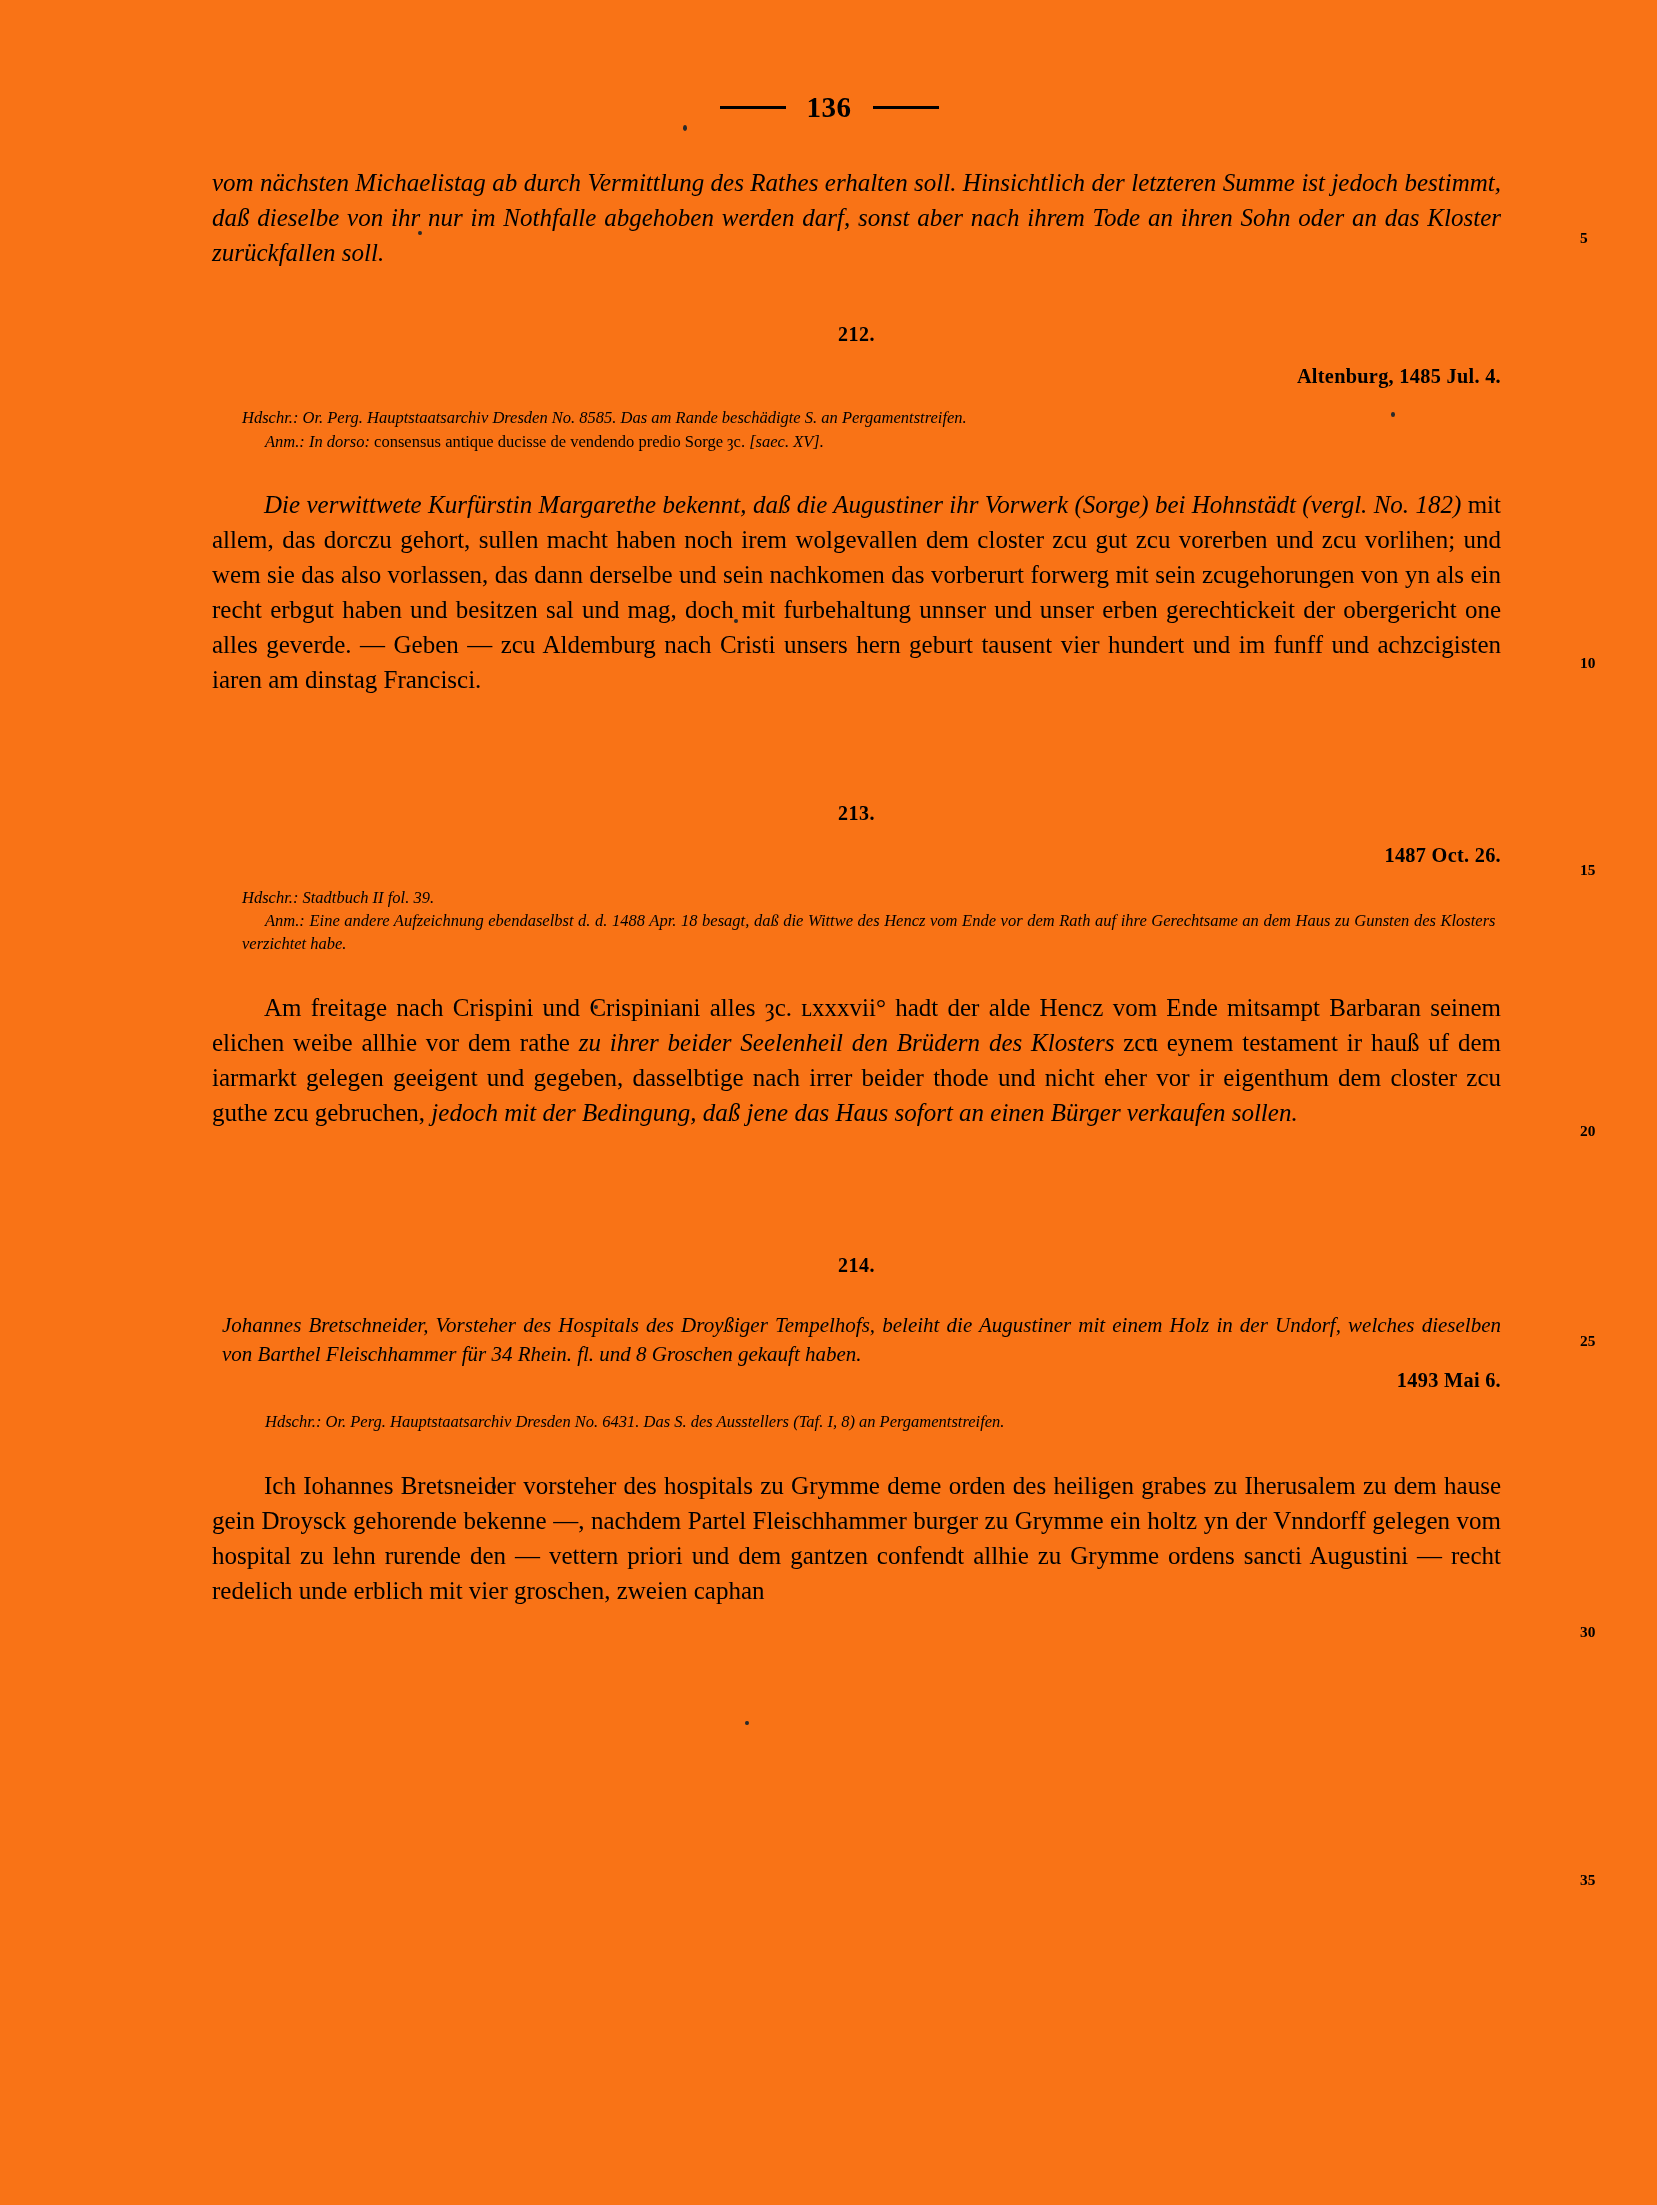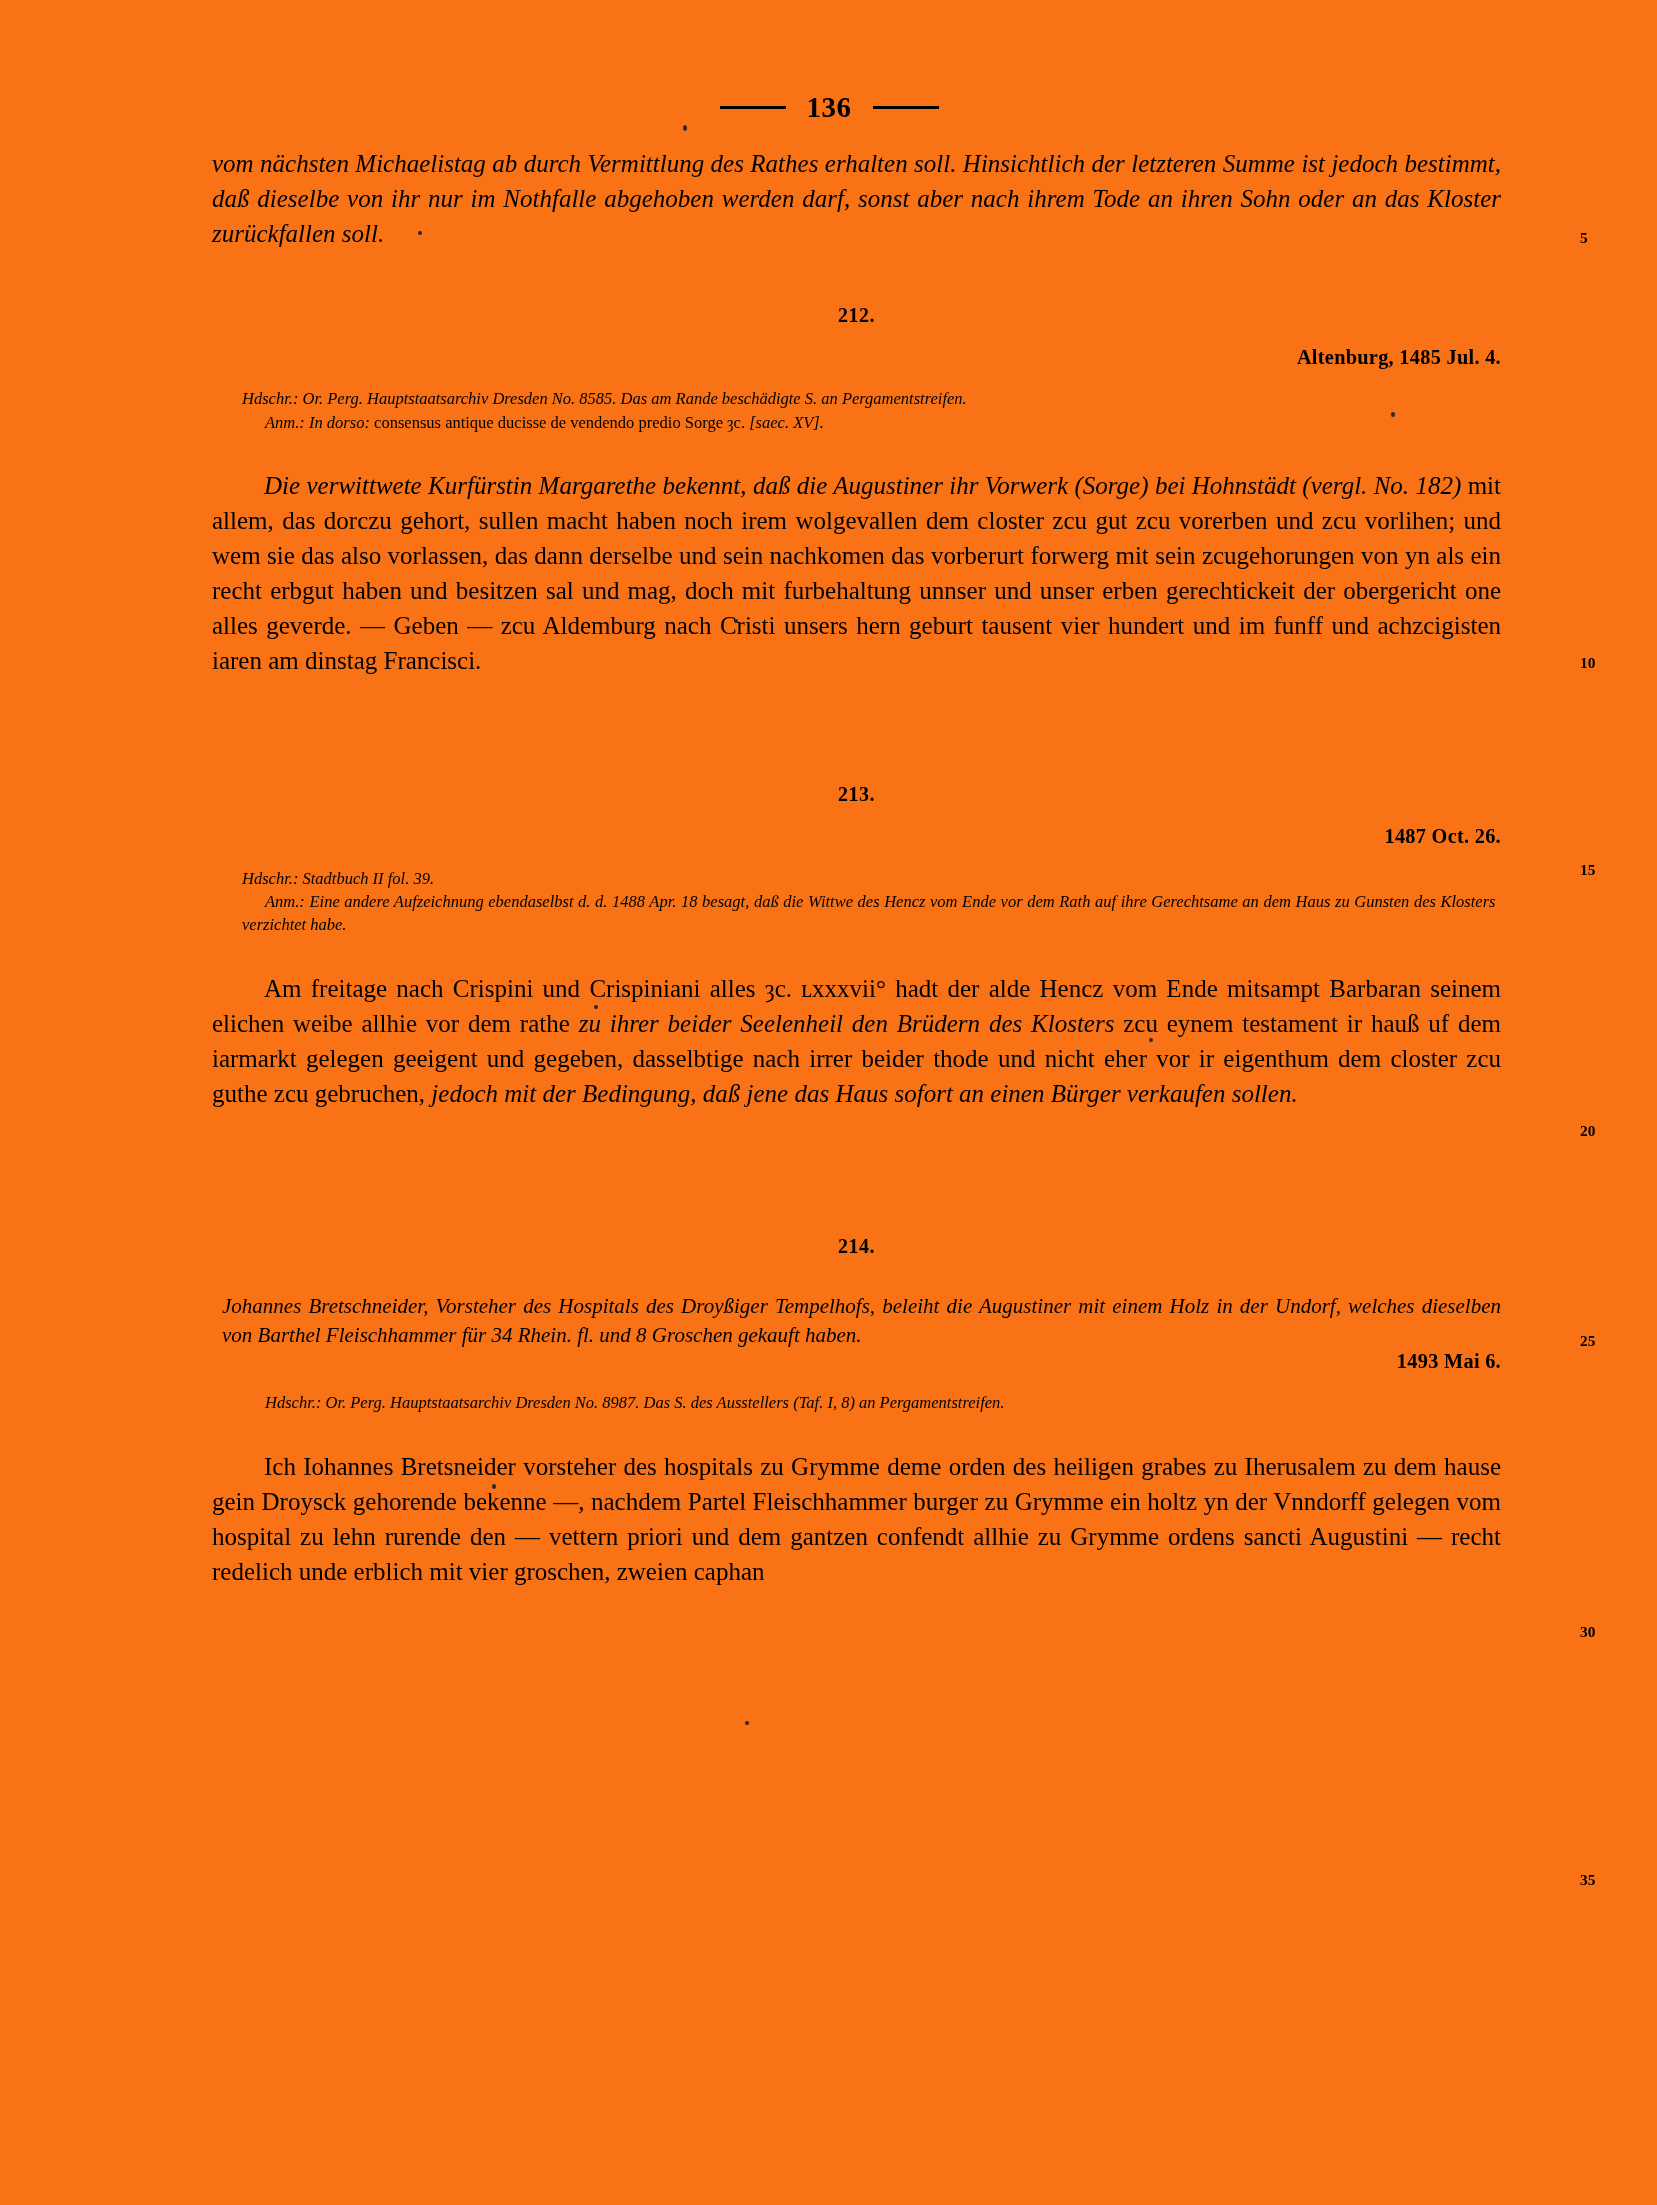--- a/index.html
+++ b/index.html
@@ -39,21 +39,21 @@
     font-size: 29px;
     font-weight: bold;
     letter-spacing: 0.5px;
     line-height: 1;
   }
 
   
   .column {
     position: absolute;
     left: 212px;
-    top: 146px;
+    top: 165px;
     width: 1289px;
   }
 
   .para {
     font-size: 25px;
     line-height: 1.40;
     text-align: justify;
     margin: 0;
     hyphens: none;
   }
@@ -222,21 +222,21 @@
       <div class="gap-md"></div>
 
       <p class="regest">Johannes Bretschneider, Vorsteher des Hospitals des Droyßiger Tempelhofs, beleiht die Augustiner mit einem Holz in der Undorf, welches dieselben von Barthel Fleischhammer für 34 Rhein. fl. und 8 Groschen gekauft haben.</p>
 
       <div class="sec-date">1493 Mai 6.</div>
 
       <div class="gap-sm"></div>
 
       <div class="note-block">
         <p class="note" style="text-indent:23px;"><span>Hdschr.:</span>
-          <span>Or. Perg. Hauptstaatsarchiv Dresden No. 8987.  Das S. des Ausstellers (Taf. I, 8) an Pergamentstreifen.</span></p>
+          <span>Or. Perg. Hauptstaatsarchiv Dresden No. 6431.  Das S. des Ausstellers (Taf. I, 8) an Pergamentstreifen.</span></p>
       </div>
 
       <div class="gap-md"></div>
 
       <p class="para indent">Ich Iohannes Bretsneider vorsteher des hospitals zu Grymme deme orden des heiligen grabes zu Iherusalem zu dem hause gein Droysck gehorende bekenne —, nachdem Partel Fleischhammer burger zu Grymme ein holtz yn der Vnndorff gelegen vom hospital zu lehn rurende den — vettern priori und dem gantzen confendt allhie zu Grymme ordens sancti Augustini — recht redelich unde erblich mit vier groschen, zweien caphan</p>
     </div>
 
   </div>
 </div>
 

